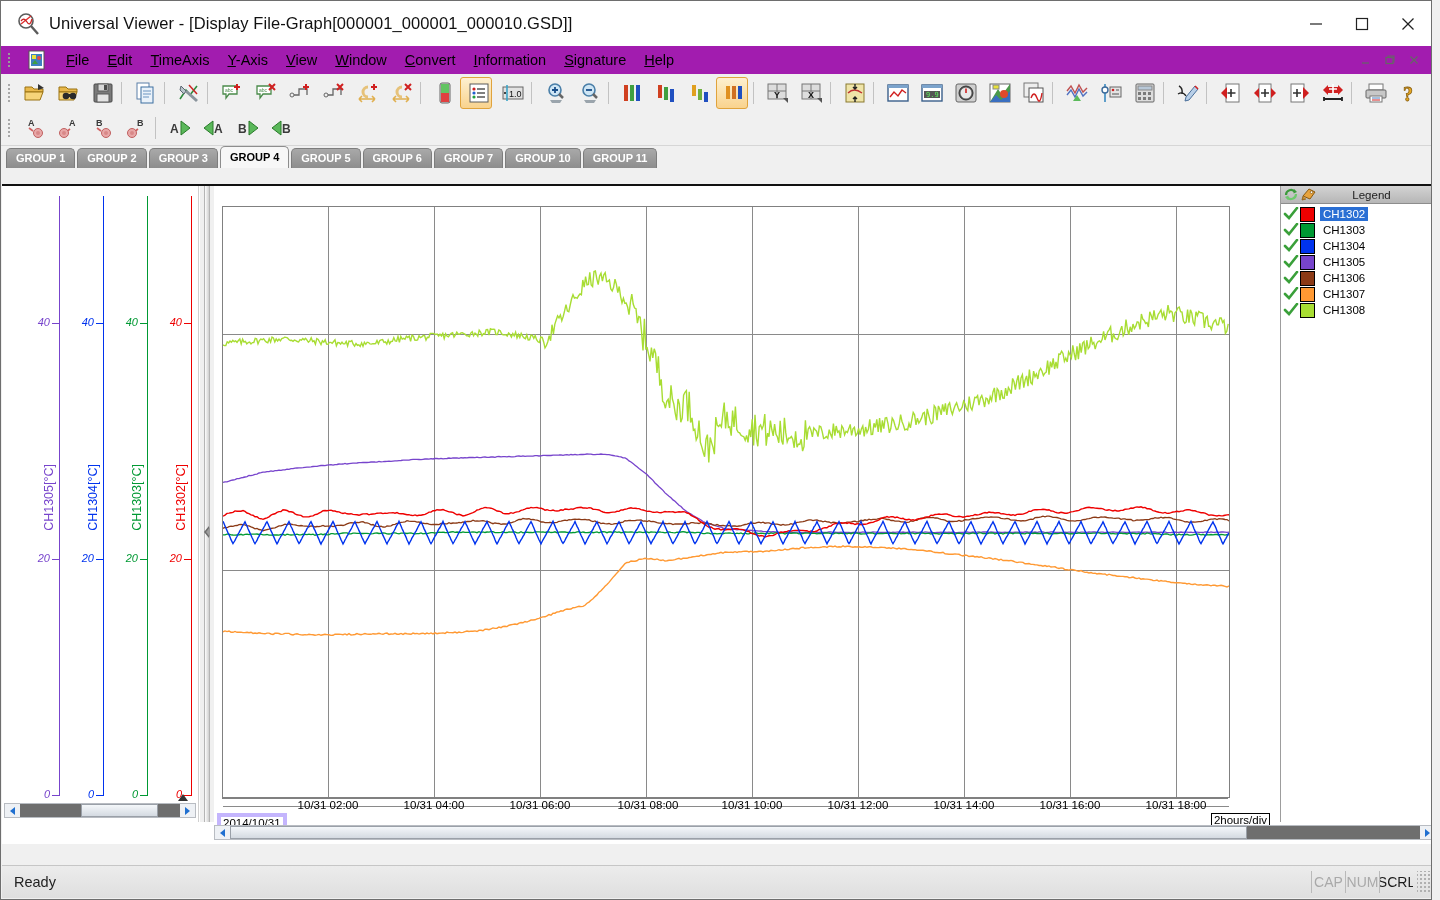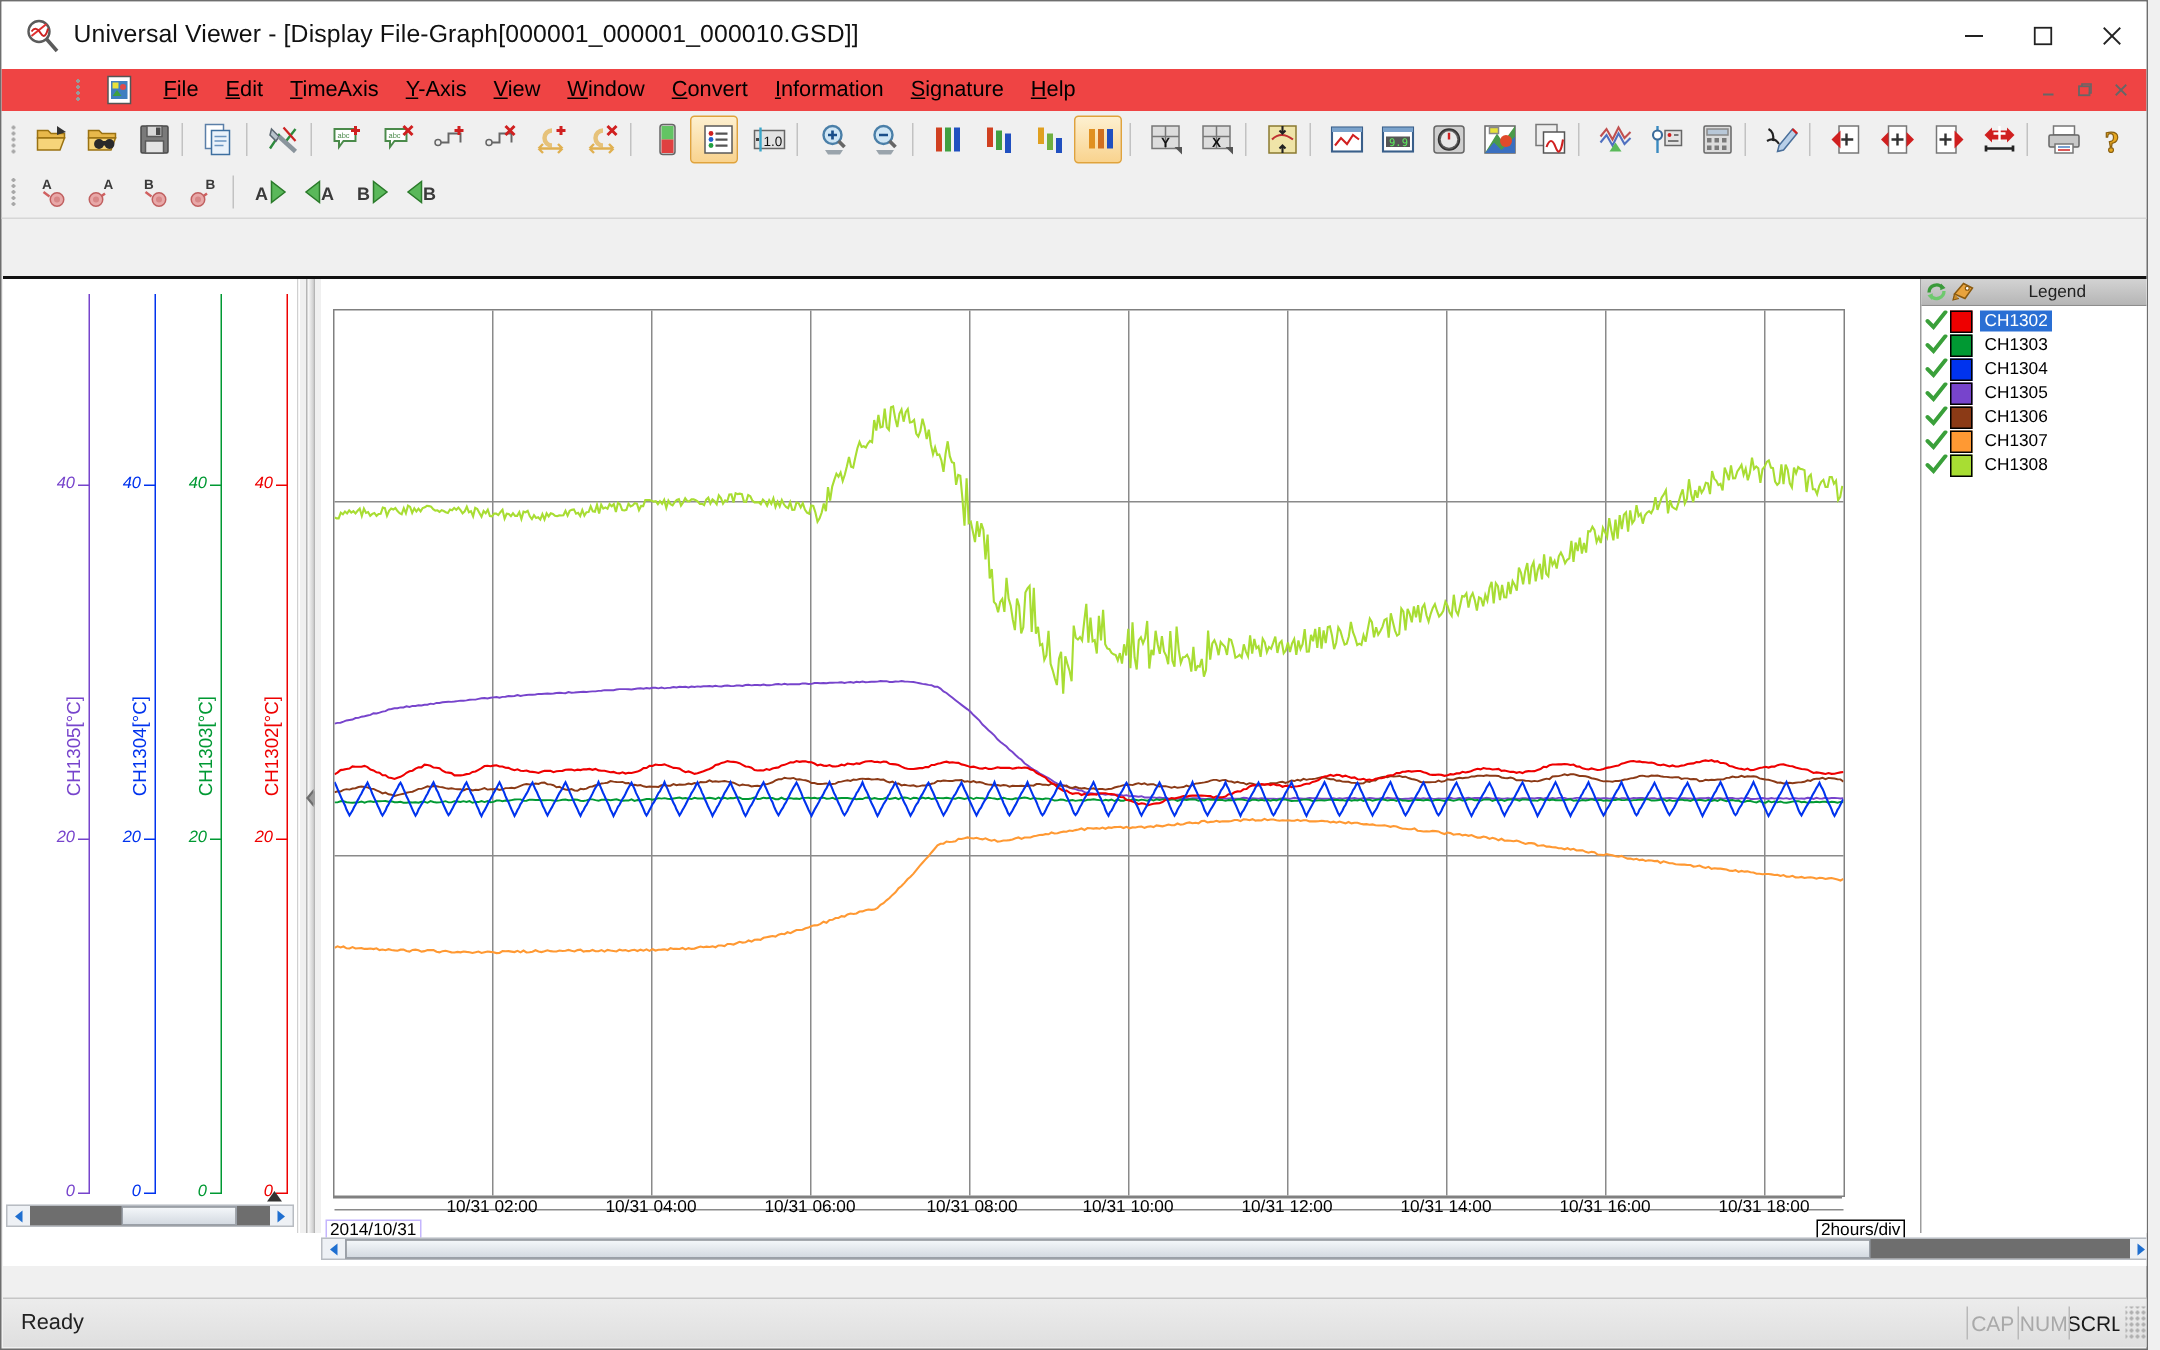--- a/index.html
+++ b/index.html
@@ -12,21 +12,21 @@
   .app{position:relative;width:1432px;height:900px;box-sizing:border-box;border:1px solid #6e6e6e;background:#f0f0f0;overflow:hidden;}
 
   
   .titlebar{height:45px;background:#ffffff;display:flex;align-items:center;position:relative;}
   .title-icon{width:26px;height:26px;margin-left:14px;margin-right:8px;position:relative;flex:none;}
   .title-text{font-size:16.5px;color:#111;letter-spacing:.1px;white-space:nowrap;}
   .win-btns{position:absolute;right:0;top:0;height:45px;display:flex;}
   .win-btn{width:46px;height:45px;display:flex;align-items:center;justify-content:center;color:#222;}
 
   
-  .menubar{height:28px;background:#ef4444;display:flex;align-items:center;position:relative;padding-left:43px;}
+  .menubar{height:28px;background:#a21caf;display:flex;align-items:center;position:relative;}
   .menu-doc-icon{width:20px;height:20px;margin-left:14px;margin-right:10px;flex:none;position:relative;}
   .menu-grip{width:4px;height:16px;margin-left:6px;margin-right:2px;
     background-image:radial-gradient(#9a9a9a 40%, transparent 42%);
     background-size:4px 4px;background-repeat:repeat-y;}
   .menu-items{display:flex;align-items:center;gap:0px;}
   .menu-item{font-size:14.5px;color:#000;padding:3px 9px;cursor:default;white-space:nowrap;}
   .menu-item u{text-decoration:underline;}
   .mdi-btns{position:absolute;right:6px;top:0;height:28px;display:flex;align-items:center;gap:2px;}
   .mdi-btn{width:22px;height:22px;display:flex;align-items:center;justify-content:center;color:#555;font-size:12px;}
 
@@ -69,21 +69,21 @@
   .splitter .grab{position:absolute;left:2px;top:338px;width:10px;height:16px;}
 
   .graph-pane{position:absolute;left:212px;top:0;right:158px;height:636px;background:#ffffff;}
   .plotbox{position:absolute;left:8px;top:20px;width:1006px;height:590px;border:1px solid #808080;background:#fff;}
   .plotbox .gl-v{position:absolute;top:0;width:1px;height:100%;background:#8a8a8a;}
   .plotbox .gl-h{position:absolute;left:0;height:1px;width:100%;background:#8a8a8a;}
   .plot-svg{position:absolute;left:0;top:0;width:100%;height:100%;}
   .xlabels{position:absolute;left:8px;top:613px;width:1008px;height:16px;}
   .xlab{position:absolute;font-size:11.5px;color:#000;transform:translateX(-50%);white-space:nowrap;}
   .xtitle{position:absolute;left:0;right:0;top:630px;text-align:center;font-size:11.5px;color:#000;}
-  .date-box{position:absolute;left:3px;top:627px;font-size:11.5px;border:1px solid #c4b5fd;background:#fff;padding:0 2px;}
+  .date-box{position:absolute;left:3px;top:627px;font-size:11.5px;border:4px solid #c4b5fd;background:#fff;padding:0 2px;}
   .div-box{position:absolute;right:10px;top:627px;font-size:11.5px;border:1px solid #000;background:#fff;padding:0 2px;}
   .plot-frame-bottom{position:absolute;left:8px;top:612px;width:1006px;height:2px;border-top:1px solid #808080;}
 
   
   .legend{position:absolute;right:0;top:0;width:157px;height:636px;background:#ffffff;border-left:1px solid #9d9d9d;}
   .legend-head{height:17px;background:linear-gradient(#d3d3d3,#b6b6b6);border-bottom:1px solid #8d8d8d;
                display:flex;align-items:center;position:relative;}
   .lh-icon{width:16px;height:15px;margin-left:2px;position:relative;flex:none;}
   .legend-title{flex:1;text-align:center;font-size:11.5px;color:#222;padding-right:12px;}
   .legend-list{padding:2px 0 0 2px;}
@@ -568,20 +568,34 @@
         </div>
         <div class="tbtn">
           <svg class="ico" viewBox="0 0 24 24">
             <path d="M11 5 L11 19 L2 12z" fill="#5ab85a" stroke="#2a7a2a"></path>
             <text x="12" y="17" font-size="12" font-weight="bold" fill="#3a3a3a">B</text>
           </svg>
         </div>
       </div>
   </div>
 
+  <div class="tabstrip">
+    <div id="tabs" style="display:flex;align-items:flex-end;">
+        <div class="tab">GROUP 1</div>
+        <div class="tab">GROUP 2</div>
+        <div class="tab">GROUP 3</div>
+        <div class="tab sel">GROUP 4</div>
+        <div class="tab">GROUP 5</div>
+        <div class="tab">GROUP 6</div>
+        <div class="tab">GROUP 7</div>
+        <div class="tab">GROUP 10</div>
+        <div class="tab">GROUP 11</div>
+      </div>
+    <div class="tabstrip-rest"></div>
+  </div>
 
   <div class="client">
 
     <div class="yaxis-pane">
       <div id="yaxes">
           <div class="yaxis" style="left: 57px;">
             <div class="line" style="background: rgb(119, 68, 204);"></div>
             <div class="ytick" style="top: 127px; background: rgb(119, 68, 204); left: -7px;"></div>
             <div class="ylab" style="color: rgb(119, 68, 204); top: 120px; right: 10px;">40</div>
             <div class="ytick" style="top: 363px; background: rgb(119, 68, 204); left: -7px;"></div>

